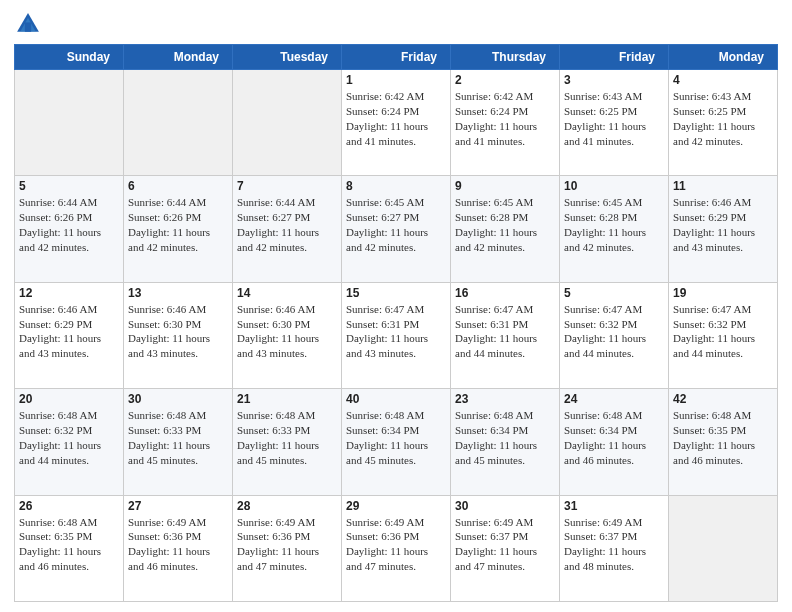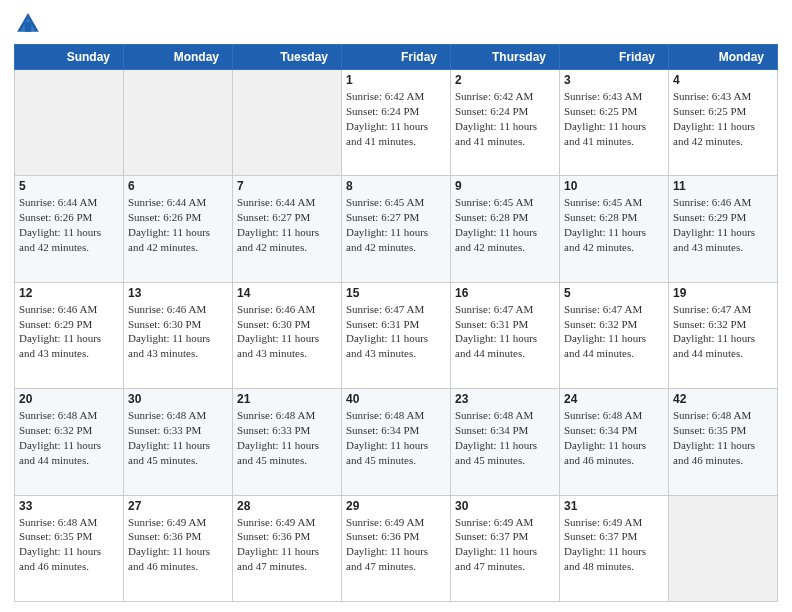--- a/index.html
+++ b/index.html
@@ -235,21 +235,21 @@
             <span class="day-num">24</span>
             <div class="day-info">Sunrise: 6:48 AM<br>Sunset: 6:34 PM<br>Daylight: 11 hours and 46 minutes.</div>
           </td>
           <td>
             <span class="day-num">42</span>
             <div class="day-info">Sunrise: 6:48 AM<br>Sunset: 6:35 PM<br>Daylight: 11 hours and 46 minutes.</div>
           </td>
         </tr>
         <tr>
           <td>
-            <span class="day-num">33</span>
+            <span class="day-num">26</span>
             <div class="day-info">Sunrise: 6:48 AM<br>Sunset: 6:35 PM<br>Daylight: 11 hours and 46 minutes.</div>
           </td>
           <td>
             <span class="day-num">27</span>
             <div class="day-info">Sunrise: 6:49 AM<br>Sunset: 6:36 PM<br>Daylight: 11 hours and 46 minutes.</div>
           </td>
           <td>
             <span class="day-num">28</span>
             <div class="day-info">Sunrise: 6:49 AM<br>Sunset: 6:36 PM<br>Daylight: 11 hours and 47 minutes.</div>
           </td>

